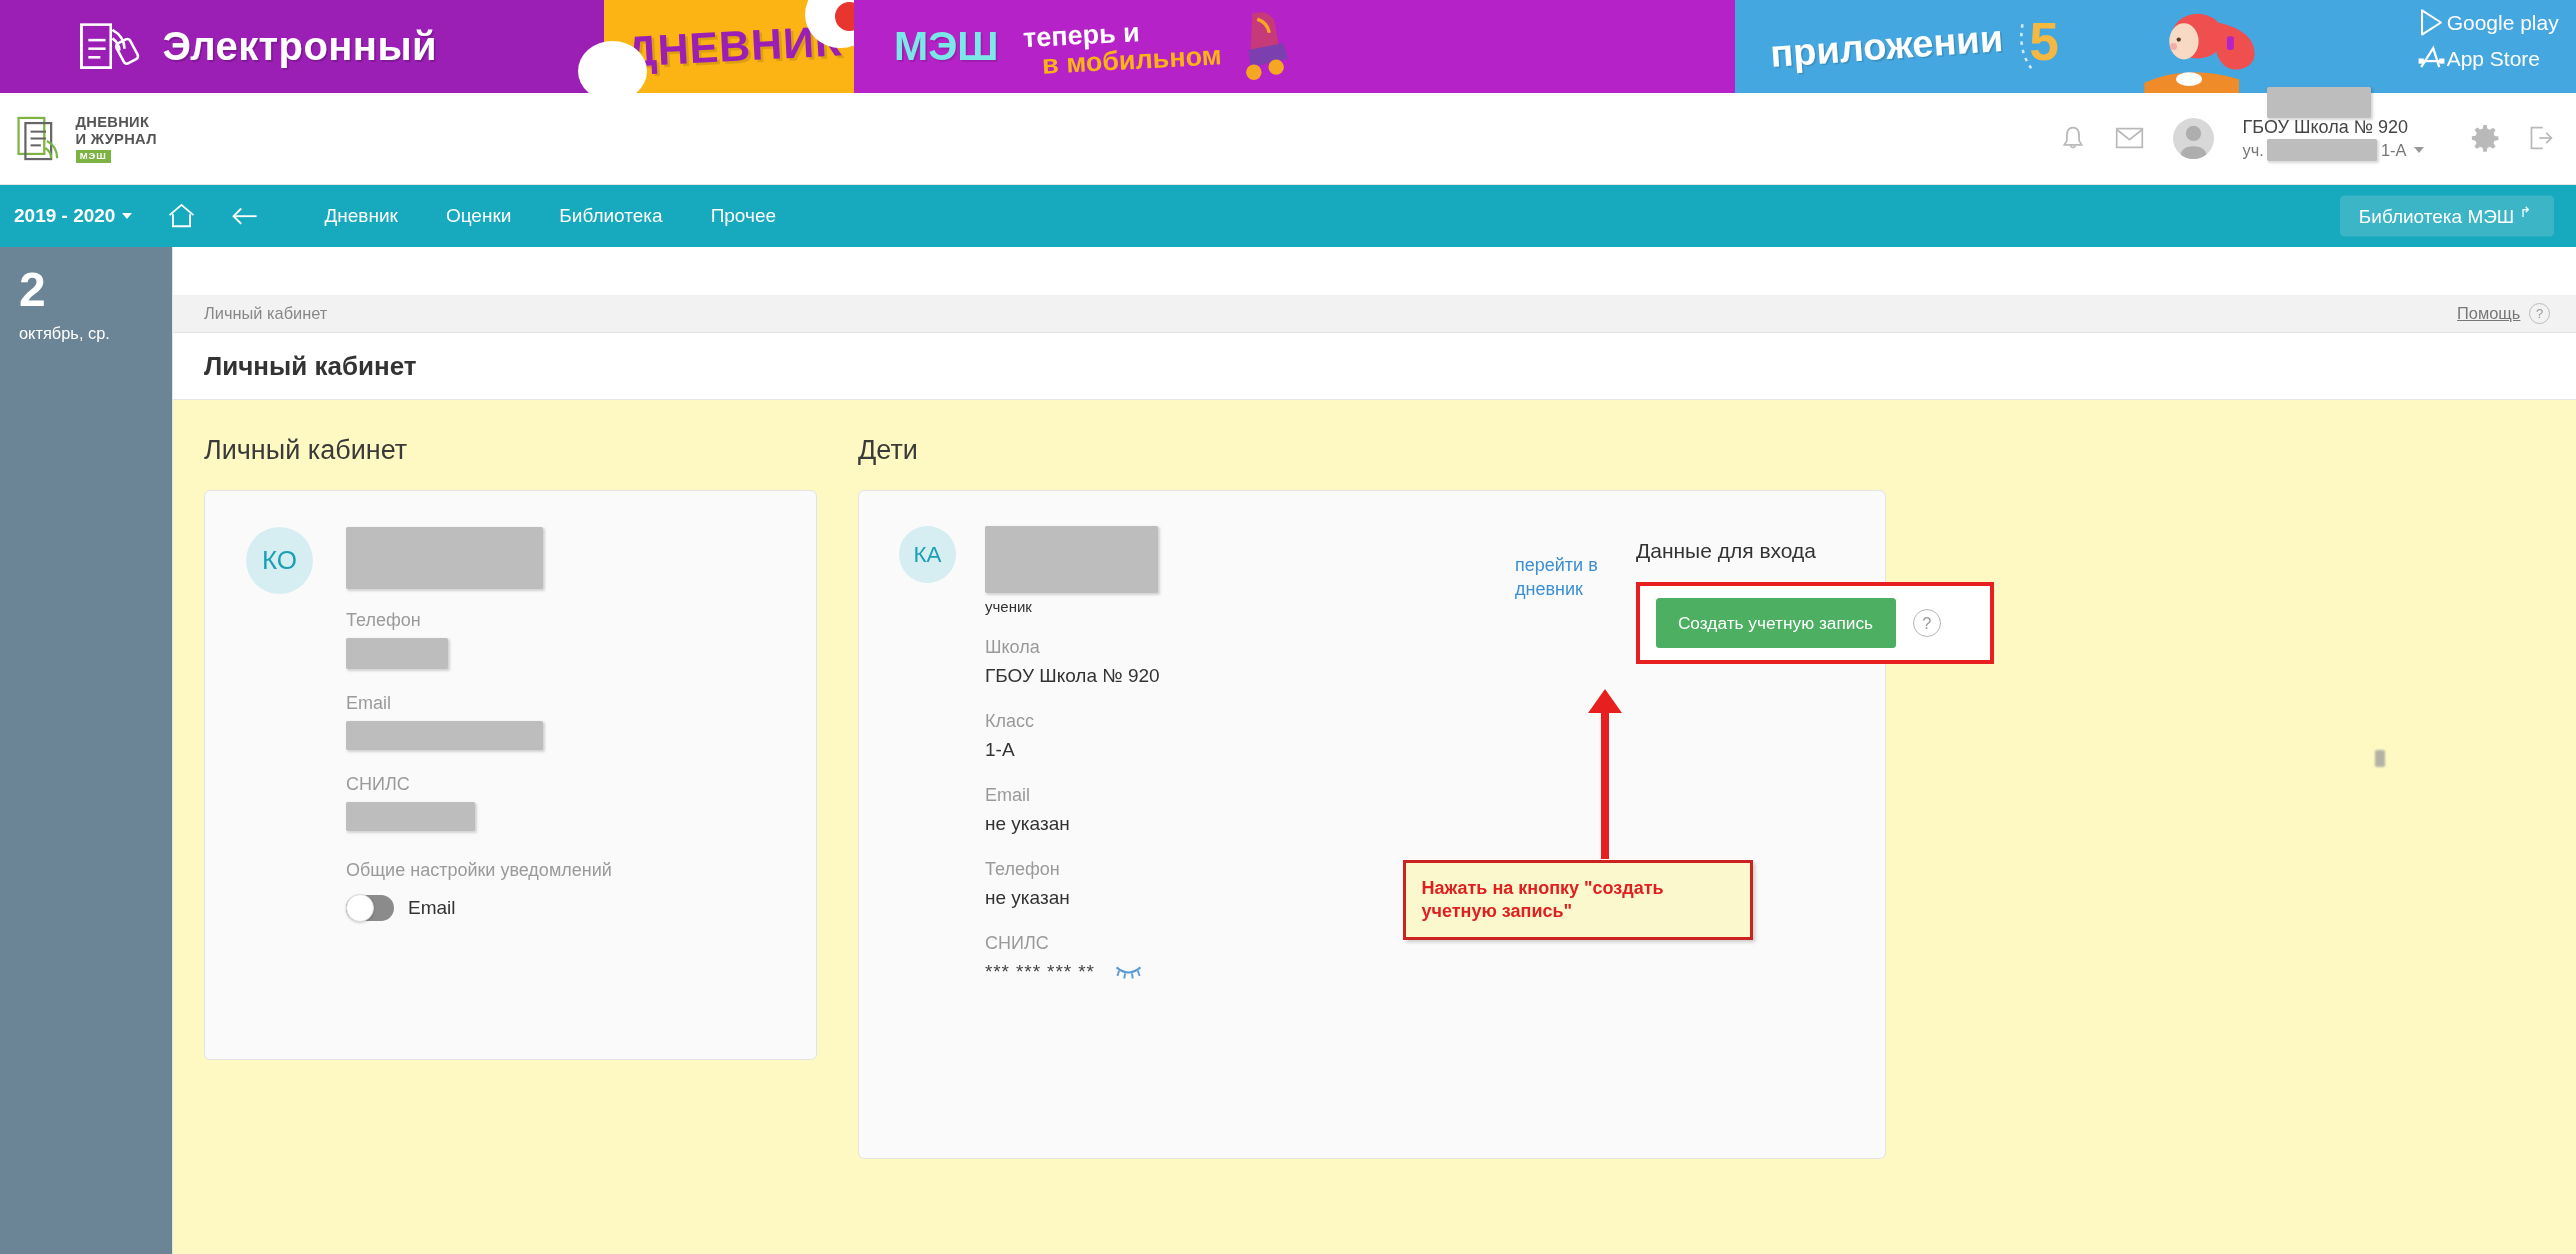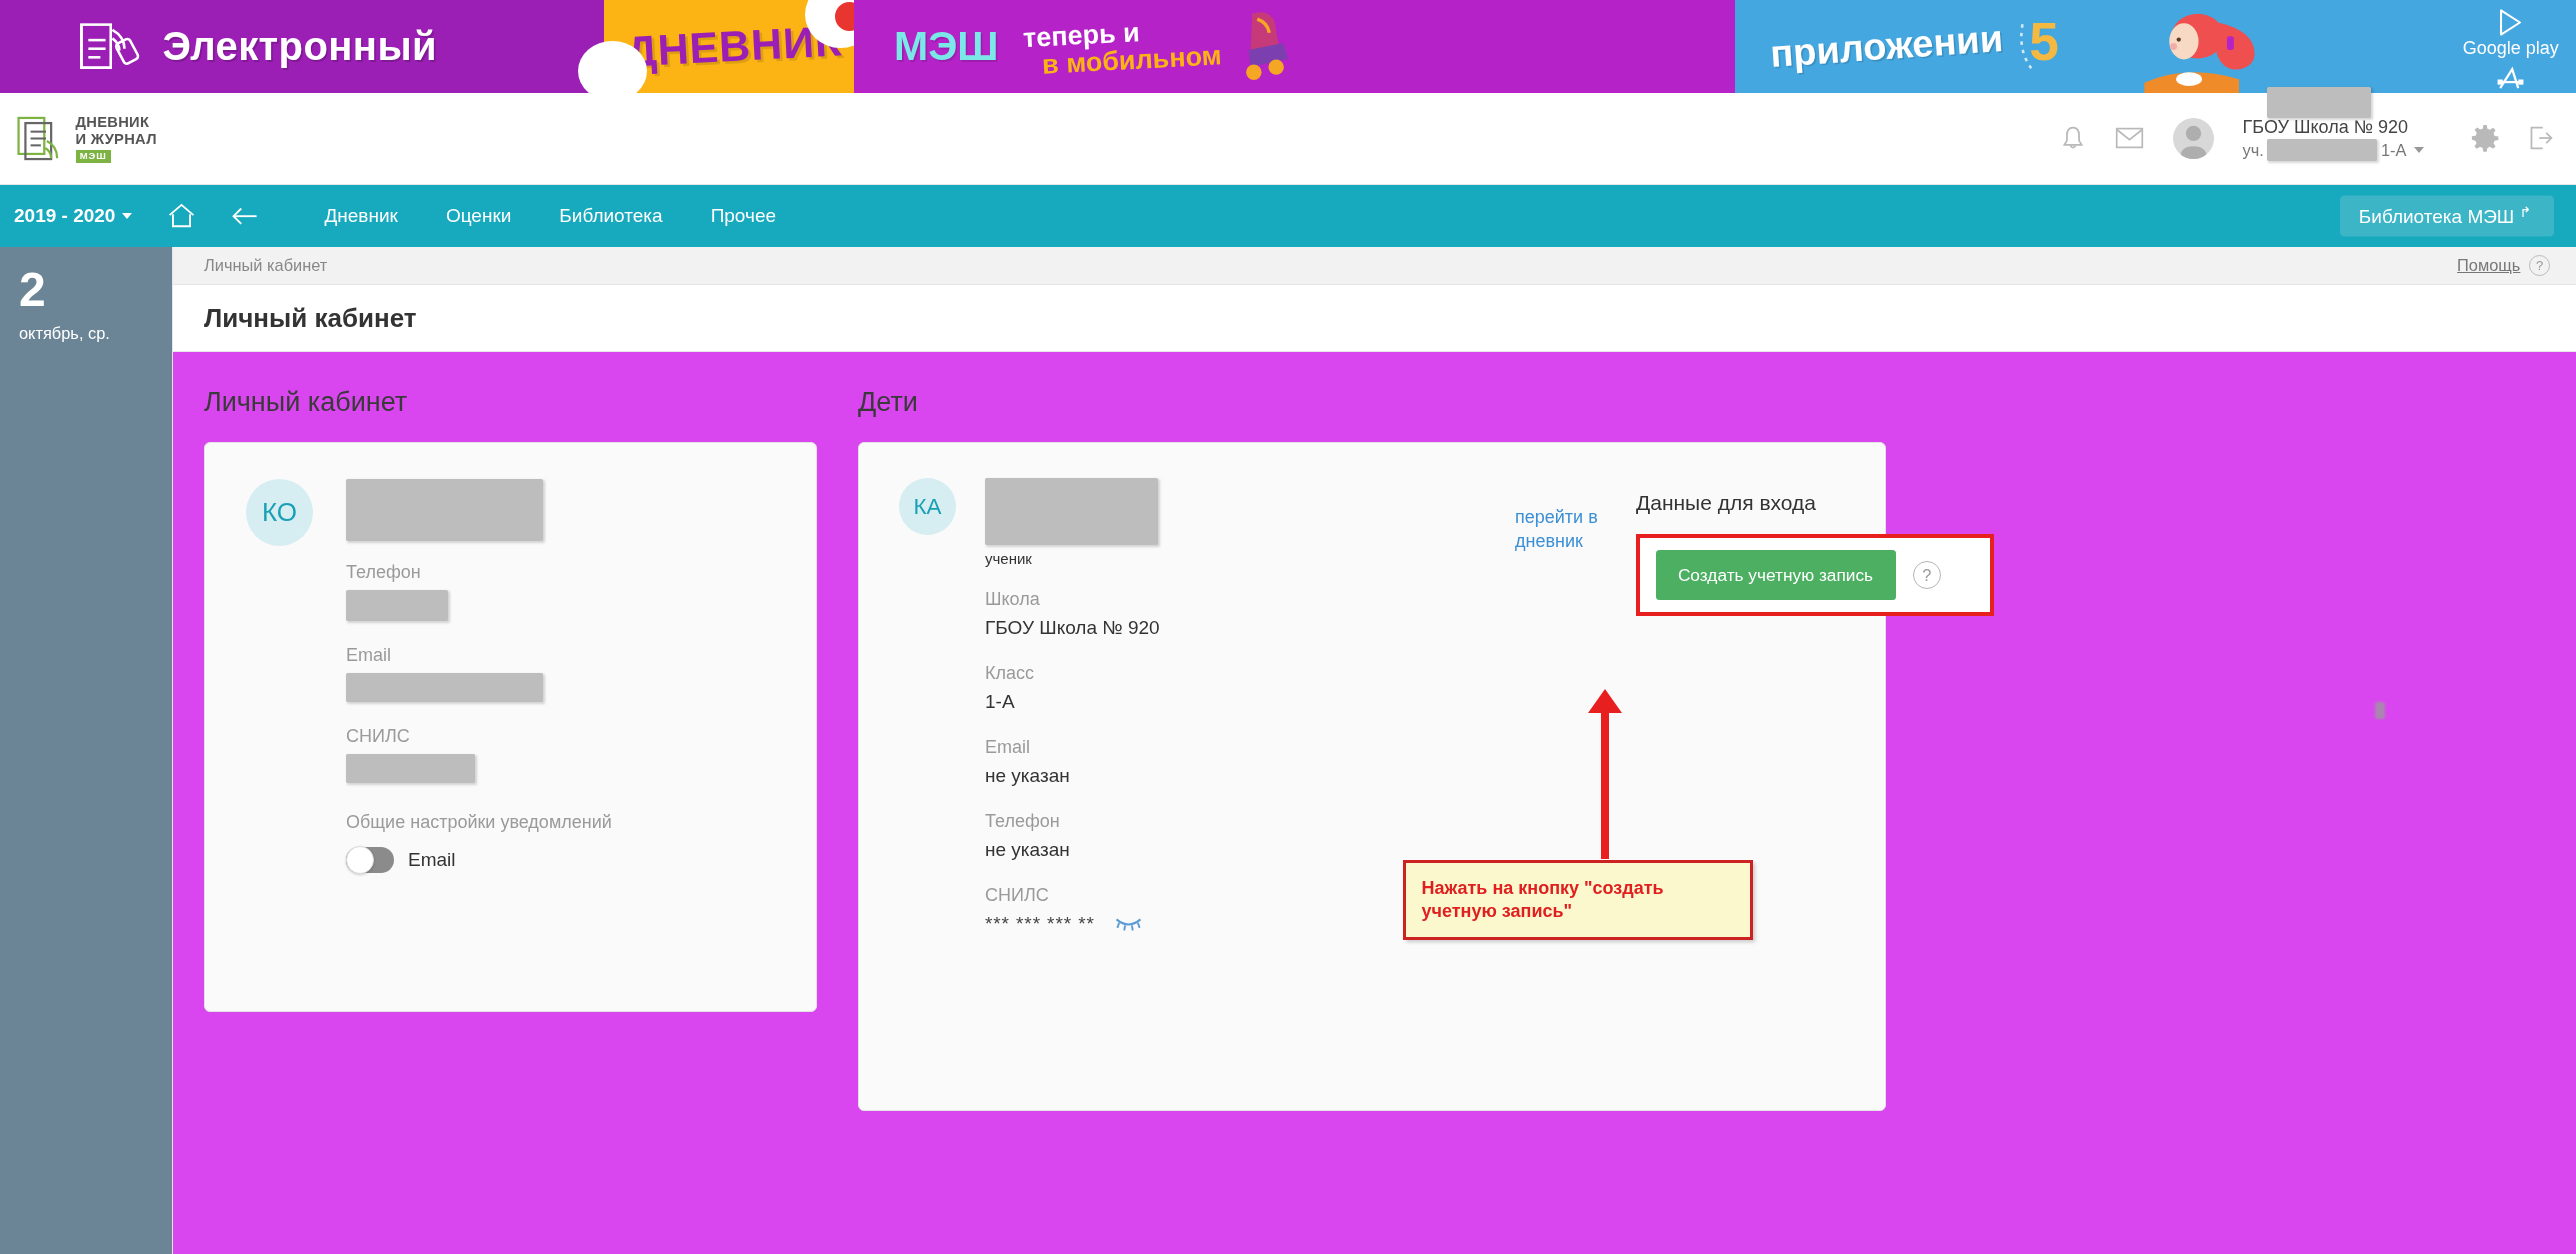--- a/index.html
+++ b/index.html
@@ -54,21 +54,21 @@
   .promo-now .l2 { color:#fcb415; font-weight:bold; font-size:27px; display:block; margin-left:19px; transform: rotate(-3deg); }
   .promo-app {
     color: #fff; font-weight: bold; font-size: 38px; white-space: nowrap;
     margin-left: 35px; transform: rotate(-4deg);
     text-shadow: 1.7px 1.7px 0 rgba(0,0,0,.13);
   }
   .promo-stores {
     position: absolute; right: 17.3px; top: 7px;
     display: flex; flex-direction: column; gap: 5.2px;
   }
-  .store-row { display: flex; align-items: center; color: #fff; font-size: 18px; flex-direction: column; }
+  .store-row { display: flex; align-items: center; color: #fff; font-size: 21px; }
   .store-row svg { flex: none; }
   .promo-girl {
     position: absolute; right: 285px; bottom: 0; width: 147px; height: 93px;
   }
 
   
   .header {
     height: 92px; background: #fff; display: flex; align-items: center;
     border-bottom: 0.9px solid #e6e6e6; position: relative;
   }
@@ -126,21 +126,21 @@
 
   
   .body-wrap { display: flex; height: calc(1254px - 93px - 92px - 62px); }
   .sidebar {
     width: 173px; background: #6b8596; color: #fff; flex: none;
     padding: 19px 0 0 19px; border-right: 1.7px solid #dfe7ea;
   }
   .side-day { font-size: 48px; font-weight: bold; line-height: 1; }
   .side-month { font-size: 16.4px; margin-top: 10.4px; }
 
-  .content { flex: 1 1 auto; background: #d946ef; position: relative; }
+  .content { flex: 1 1 auto; background: #fef9c3; position: relative; margin-top: 48px; }
   .crumbbar {
     height: 38px; background: #f2f2f2; border-bottom: 0.9px solid #e4e4e4;
     display: flex; align-items: center; padding: 0 26px 0 31px;
   }
   .crumb { font-size: 16.4px; color: #888; }
   .help-wrap { margin-left: auto; display: flex; align-items: center; gap: 8.6px; cursor: pointer; }
   .help-link { font-size: 16.4px; color: #777; text-decoration: underline; }
   .help-circle {
     width: 21px; height: 21px; border-radius: 50%; border: 1.3px solid #bbb;
     color: #999; font-size: 13px; display: flex; align-items: center; justify-content: center;

